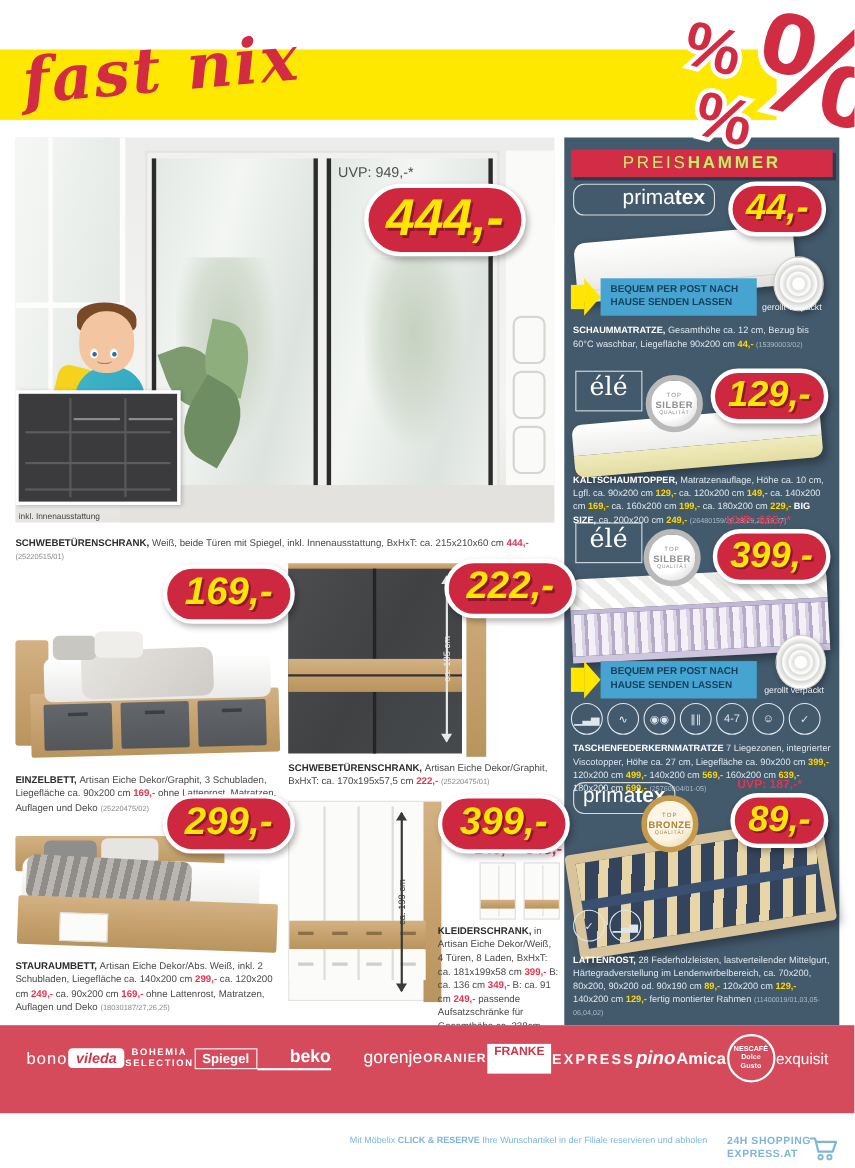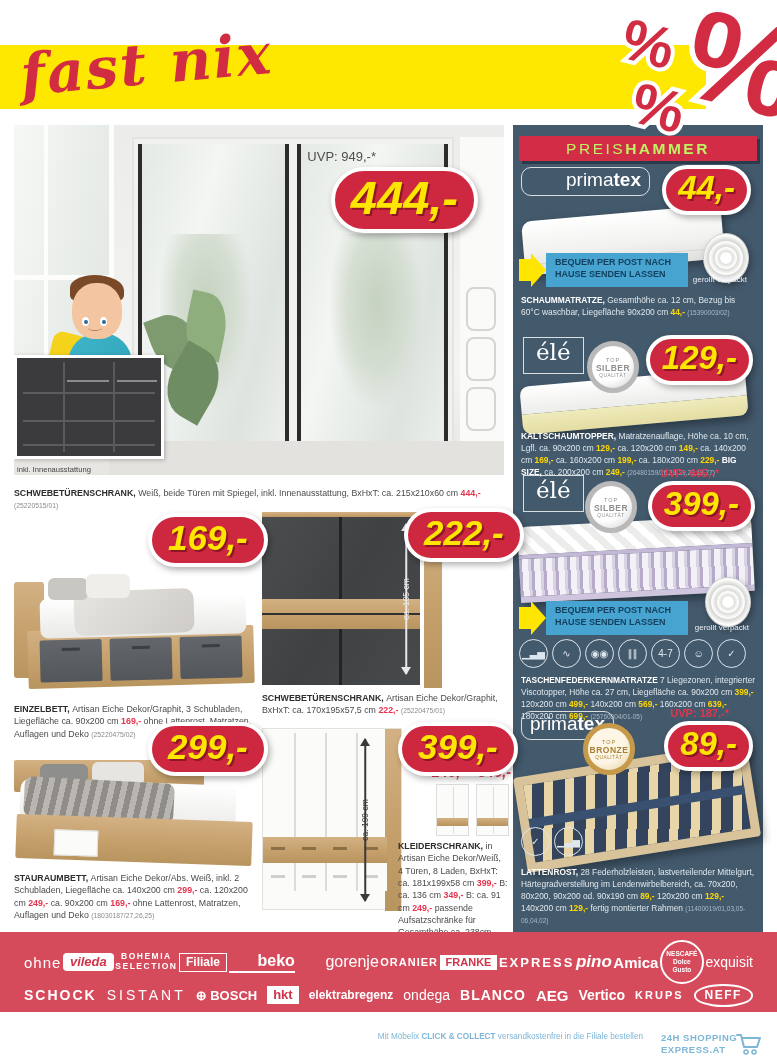--- a/index.html
+++ b/index.html
@@ -157,21 +157,21 @@
   .brandband{left:0;top:932px;width:777px;height:80px;background:#D64B5C;}
   .brow{position:absolute;left:24px;right:24px;display:flex;align-items:center;justify-content:space-between;color:#fff;}
   .brow span{font-weight:600;font-size:12px;white-space:pre-line;flex:none;}
   .f-300{font-weight:400 !important;}
   .b{font-weight:700 !important;}
   .i{font-style:italic;}
   .fs11{font-size:11px !important;} .fs12{font-size:12px !important;} .fs13{font-size:13px !important;}
   .fs14{font-size:14px !important;} .fs15{font-size:15px !important;} .fs16{font-size:16px !important;padding-left:29px;} .fs17{font-size:17px !important;}
   .ls1{letter-spacing:1px;} .ls2{letter-spacing:2px;} .ls3{letter-spacing:3px;}
   .chip-red-on-white{background:#fff;color:#D0344A;padding:1px 7px 2px;border-radius:4px;font-weight:700 !important;font-style:italic;}
-  .chip-white-red{background:#fff;color:#D0344A;padding:1px 6px 2px;font-weight:800 !important;}
+  .chip-white-red{background:#fff;color:#D0344A;padding:1px 6px 14px;font-weight:800 !important;}
   .chip-outline{border:1.5px solid #fff;padding:1px 6px 2px;font-weight:700 !important;}
   .stack2{font-size:8.5px !important;line-height:1.15;text-align:center;font-weight:700 !important;letter-spacing:1.5px;}
   .swoosh{border-bottom:2.5px solid #fff;padding-bottom:1px;}
   .dg{width:44px;height:44px;border-radius:50%;border:2px solid #fff;font-size:6.5px !important;line-height:1.2;
       display:inline-flex !important;align-items:center;justify-content:center;text-align:center;font-weight:700 !important;}
   .neff{border:2.5px solid #fff;border-radius:50% / 48%;padding:2px 9px 3px;font-weight:800 !important;letter-spacing:1.5px;}
 
   
   .flines{position:absolute;top:1031px;left:0;width:643px;text-align:right;font-size:8.2px;color:#7db6d7;line-height:1.55;}
   .flines .fb{font-weight:700;}
@@ -408,54 +408,41 @@
     </div>
     <div class="microw" style="left:8px;top:702px;z-index:6;">
         <span class="mic">✓</span>
         <span class="mic">▁▃▅</span>
       </div>
     <div class="capd" style="left:8px;top:742px;width:236px;"><span class="bw">LATTENROST, </span><span>28 Federholzleisten, lastverteilender Mittelgurt, Härtegradverstellung im Lendenwirbelbereich, ca. 70x200, 80x200, 90x200 od. 90x190 cm </span><span class="y">89,- </span><span>120x200 cm </span><span class="y">129,- </span><span>140x200 cm </span><span class="y">129,- </span><span>fertig montierter Rahmen </span><span class="skuw">(11400019/01,03,05-06,04,02)</span></div>
   </div>
 
   <div class="a brandband">
     <div class="brow" style="top:8px;height:44px;">
-        <span class="f-300 fs15 ls1">ohne</span>
+        <span class="f-300 fs15 ls1">bono</span>
         <span class="chip-red-on-white fs13">vileda</span>
         <span class="stack2">BOHEMIA
 SELECTION</span>
-        <span class="chip-outline fs12">Filiale</span>
+        <span class="chip-outline fs12">Spiegel</span>
         <span class="b fs16 swoosh">beko</span>
         <span class="f-300 fs16">gorenje</span>
         <span class="b fs11 ls1">ORANIER</span>
         <span class="chip-white-red fs11">FRANKE</span>
         <span class="fs13 ls2">EXPRESS</span>
         <span class="b i fs17">pino</span>
         <span class="b fs15">Amica</span>
         <span class="dg">NESCAFÉ
 Dolce
 Gusto</span>
         <span class="f-300 fs14">exquisit</span>
       </div>
-    <div class="brow" style="top:50px;height:26px;">
-        <span class="b fs14 ls2">SCHOCK</span>
-        <span class="f-300 fs14 ls3">SISTANT</span>
-        <span class="b fs13">⊕ BOSCH</span>
-        <span class="chip-white-red fs13">hkt</span>
-        <span class="fs12">elektrabregenz</span>
-        <span class="f-300 fs14">ondega</span>
-        <span class="b fs14 ls1">BLANCO</span>
-        <span class="b fs15">AEG</span>
-        <span class="fs14">Vertico</span>
-        <span class="fs11 ls2">KRUPS</span>
-        <span class="neff fs12">NEFF</span>
-      </div>
   </div>
 
   <div class="flines">
-    <div><span>Mit Möbelix </span><span class="fb">CLICK &amp; COLLECT </span><span>versandkostenfrei in die Filiale bestellen</span></div>
+    <div><span>Mit Möbelix </span><span class="fb">CLICK &amp; RESERVE </span><span>Ihre Wunschartikel in der Filiale reservieren und abholen</span></div>
   </div>
   <div class="shop24">
     <div>24H SHOPPING</div>
     <div>EXPRESS.AT</div>
   </div>
   <svg class="cart" width="28" height="26" viewBox="0 0 28 26">
     <path d="M2 4 h4 l3 12 h13 l3 -9 h-17" fill="none" stroke="#7db6d7" stroke-width="2" stroke-linejoin="round" stroke-linecap="round"></path>
     <circle cx="11" cy="21" r="2" fill="none" stroke="#7db6d7" stroke-width="1.6"></circle>
     <circle cx="19" cy="21" r="2" fill="none" stroke="#7db6d7" stroke-width="1.6"></circle>
   </svg>

